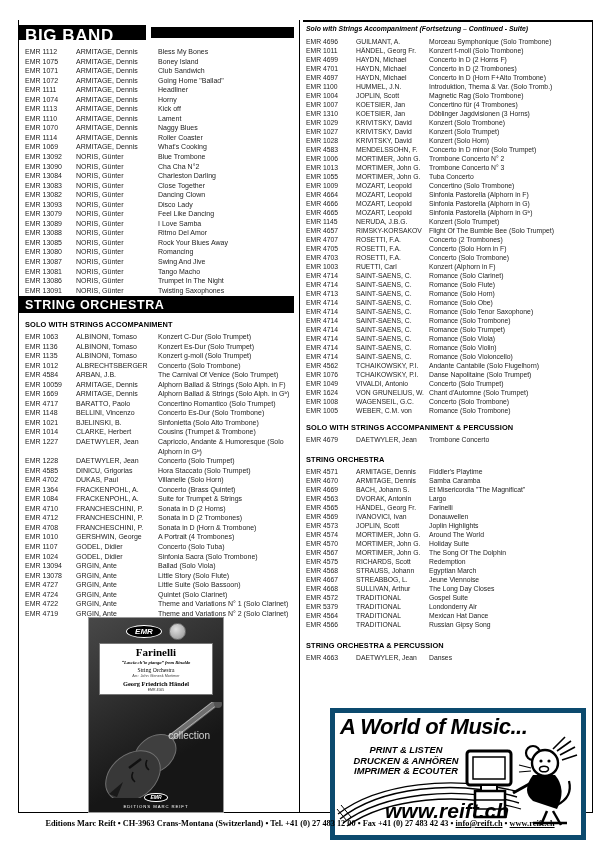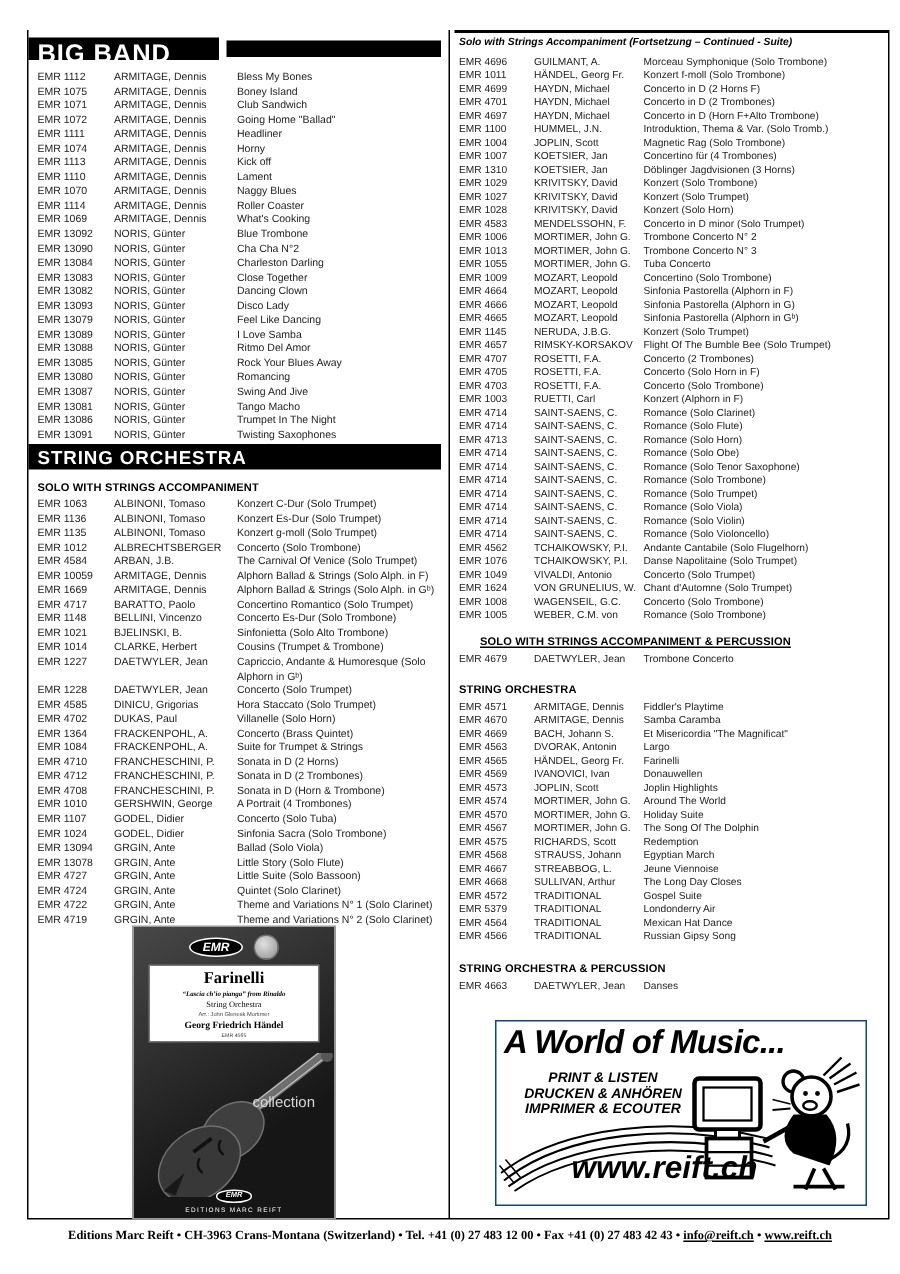--- a/index.html
+++ b/index.html
@@ -29,21 +29,21 @@
   .rows-l .c1{flex:0 0 82px;}
   .rows-l .c2{flex:1;}
   .rows-r{font-size:6.8px;line-height:9px;}
   .rows-r .c0{flex:0 0 50px;}
   .rows-r .c1{flex:0 0 73px;}
   .rows-r .c2{flex:1;}
   .bb-rows{position:absolute;top:47px;left:6px;width:270px;}
   .so-sub{position:absolute;top:320px;left:6px;}
   .so-rows{position:absolute;top:332px;left:6px;width:270px;}
   .rc-rows1{position:absolute;top:37px;left:3px;width:286px;}
-  .rc-sub1{position:absolute;top:423px;left:17px;text-decoration:underline;}
+  .rc-sub1{position:absolute;top:423px;left:3px;}
   .rc-rows2{position:absolute;top:435px;left:3px;width:286px;}
   .rc-sub2{position:absolute;top:455px;left:3px;}
   .rc-rows3{position:absolute;top:467px;left:3px;width:286px;}
   .rc-sub3{position:absolute;top:641px;left:3px;}
   .rc-rows4{position:absolute;top:653px;left:3px;width:286px;}
 
   
   .cover{position:absolute;left:69px;top:617px;width:134px;height:194px;background:linear-gradient(150deg,#484848,#161616 70%);border:1px solid #999;overflow:hidden;}
   .cover-logos{position:relative;z-index:3;display:flex;justify-content:center;align-items:center;gap:7px;margin-top:5px;}
   .emr-oval{background:#000;border:1px solid #fff;border-radius:50%;color:#fff;font-style:italic;font-weight:bold;font-size:8px;padding:1px 8px;line-height:9px;}
@@ -56,21 +56,21 @@
   .cb-comp{font-family:"Liberation Serif",serif;font-weight:bold;font-size:6.4px;margin-top:2px;}
   .cb-ref{font-size:3.5px;margin-top:1px;color:#333;}
   .strings-word{position:absolute;z-index:3;top:88px;left:11px;color:#fff;font-weight:bold;font-size:24px;letter-spacing:.5px;}
   .collection-word{position:absolute;z-index:3;top:112px;right:13px;color:#d6d6d6;font-size:10px;}
   .cover-violin{position:absolute;z-index:1;left:0;bottom:14px;}
   .cover-brand{position:absolute;z-index:3;bottom:3px;width:100%;text-align:center;color:#fff;}
   .emr-oval-sm{display:inline-block;background:#000;border:1px solid #fff;border-radius:50%;color:#fff;font-style:italic;font-weight:bold;font-size:5px;padding:0 5px;line-height:6.5px;}
   .brand-text{font-size:4.3px;letter-spacing:.9px;margin-top:1px;}
 
   
-  .ad{position:absolute;left:27px;top:680px;width:246px;height:122px;border:1px solid #0c4a6e;background:#fff;overflow:hidden;}
+  .ad{position:absolute;left:27px;top:708px;width:246px;height:122px;border:5px solid #0c4a6e;background:#fff;overflow:hidden;}
   .ad-title{position:absolute;top:1px;left:5px;font-size:22px;font-weight:bold;font-style:italic;letter-spacing:-0.5px;white-space:nowrap;z-index:2;}
   .ad-lines{position:absolute;top:32px;left:8px;width:126px;text-align:center;font-size:9.3px;font-weight:bold;font-style:italic;line-height:10.6px;z-index:2;}
   .ad-url{position:absolute;top:86px;left:50px;font-size:21px;font-weight:bold;font-style:italic;z-index:3;}
   .ad-swoosh{position:absolute;left:0;top:58px;z-index:1;}
   .ad-cartoon{position:absolute;right:2px;top:22px;z-index:1;}
 
   
   .footer{position:absolute;top:819px;left:0;width:600px;text-align:center;font-family:"Liberation Serif",serif;font-weight:bold;font-size:8.3px;}
   .footer a{color:#000;text-decoration:underline;}
 </style>

